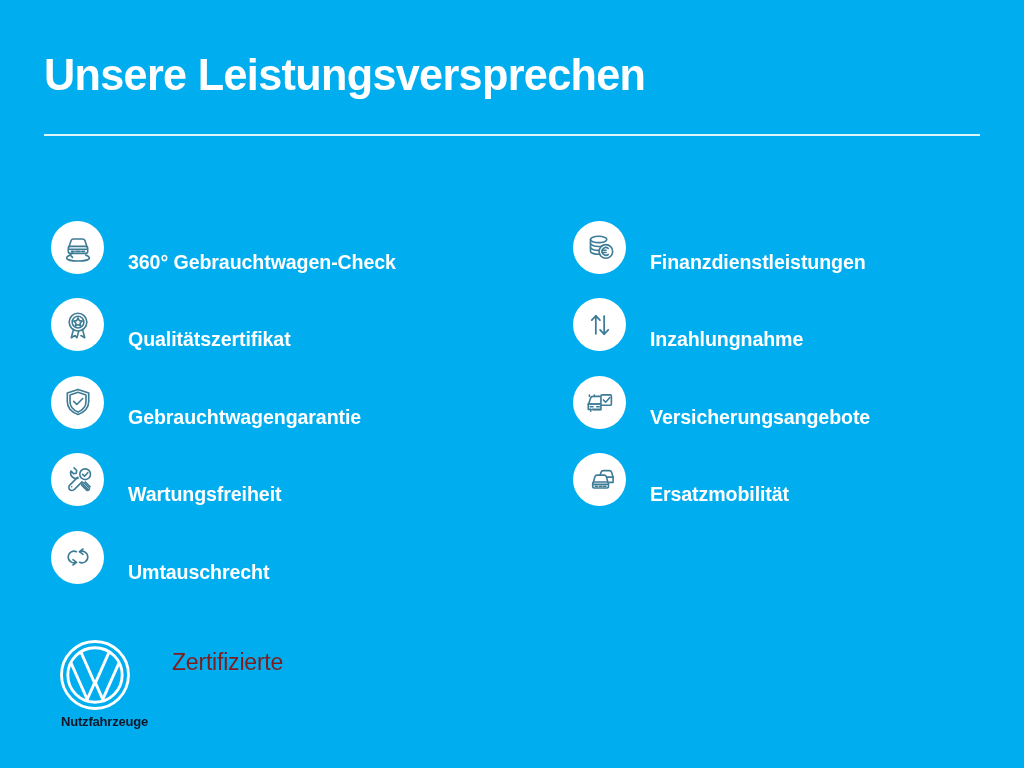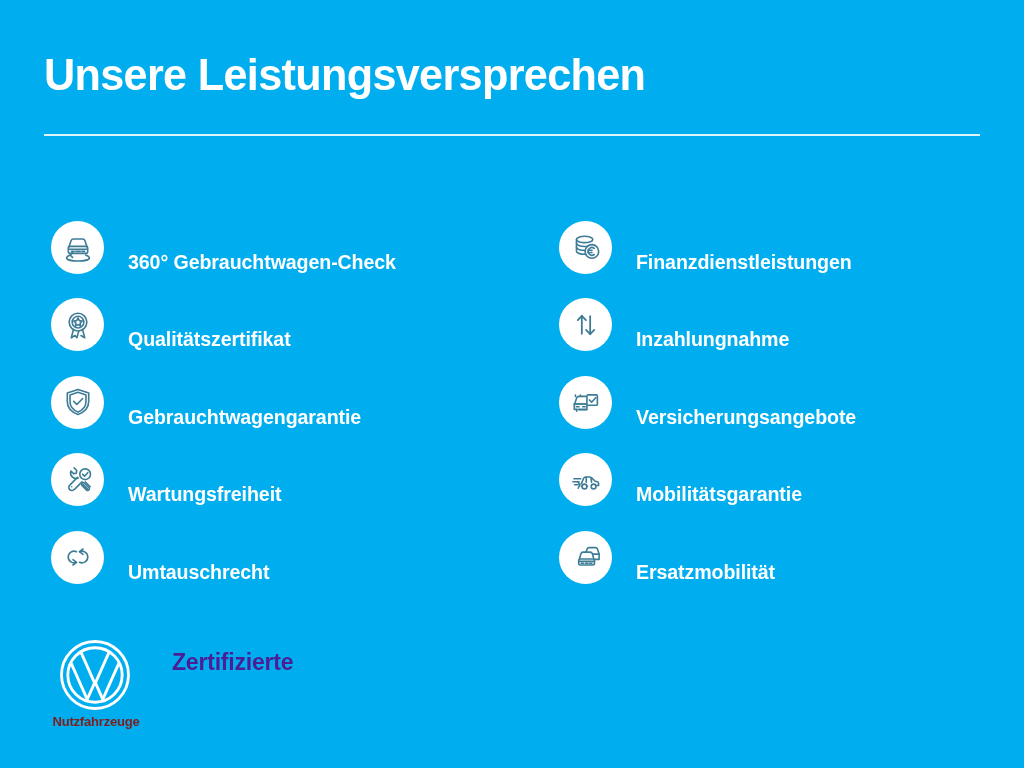--- a/index.html
+++ b/index.html
@@ -49,21 +49,21 @@
     position: absolute;
     left: 0;
     top: 196px;
     width: 1024px;
   }
   .col {
     position: absolute;
     top: 0;
   }
   .col-left  { left: 51px;  width: 470px; }
-  .col-right { left: 559px; width: 440px; }
+  .col-right { left: 573px; width: 440px; }
 
   .feature {
     position: relative;
     height: 77.5px;
     display: flex;
     align-items: flex-end;
   }
   .icon-circle {
     width: 53px;
     height: 53px;
@@ -106,34 +106,34 @@
     top: 0;
     width: 74px;
     height: 74px;
   }
   .brand-logo svg { display: block; width: 74px; height: 74px; }
   .brand-sub {
     position: absolute;
     left: 0;
     top: 76px;
     width: 104px;
-    text-align: center;
+    text-align: right;
     font-size: 13px;
     font-weight: bold;
-    color: #7f1d1d;
+    color: #0f172a;
     letter-spacing: -0.2px;
     white-space: nowrap;
   }
   .brand-claim {
     position: absolute;
     left: 128px;
     top: 10px;
     font-size: 23px;
-    font-weight: bold;
-    color: #4c1d95;
+    font-weight: normal;
+    color: #7f1d1d;
     line-height: 1.28;
     letter-spacing: -0.2px;
   }
   .brand-claim span { display: block; white-space: nowrap; }
 </style>
 </head>
 <body>
 
 <div id="slide">
 
@@ -251,34 +251,20 @@
             <path d="M9.1 28.7 v2.1 M20.2 28.7 h-9.3"></path>
             <path d="M7.6 13.4 v-1.5 M13.4 13.4 v-1.5"></path>
             <rect x="21.1" y="11.6" width="12.3" height="12.3" rx="1.4" fill="#FFFFFF"></rect>
             <path d="M24 17.6 l2.6 2.6 l5 -5.5"></path>
             <path d="M21.1 23.9 v5.2 h-9"></path>
           </svg>
         </div>
         <div class="feature-label">Versicherungsangebote</div>
       </div>
 
-      <div class="feature">
-        <div class="icon-circle">
-          <svg viewBox="0 0 40 40" fill="none" stroke="#3E7C96" stroke-width="1.9" stroke-linecap="round" stroke-linejoin="round">
-            <path d="M14.6 24.2 l2.6 -6.2 a2.6 2.6 0 0 1 2.4 -1.6 h4.6 c0.8 0 1.6 0.3 2.2 0.9 l4.4 4.2 l2.5 0.6 a2 2 0 0 1 1.5 1.9 v2.4 h-3.1"></path>
-            <path d="M21.8 27.4 h-7.3"></path>
-            <circle cx="18.2" cy="27.6" r="2.8" fill="#FFFFFF"></circle>
-            <circle cx="28.9" cy="27.6" r="2.8" fill="#FFFFFF"></circle>
-            <path d="M20.3 16.6 v5.9 M25.9 17.6 l0.6 4.9"></path>
-            <path d="M5.8 18.5 h8 M4.6 22 h7.2 M6.6 25.6 h4.2"></path>
-            <path d="M10.2 22 l2.8 3.3 l-2.2 4.4"></path>
-          </svg>
-        </div>
-        <div class="feature-label">Mobilitätsgarantie</div>
-      </div>
 
       <div class="feature">
         <div class="icon-circle">
           <svg viewBox="0 0 40 40" fill="none" stroke="#3E7C96" stroke-width="1.9" stroke-linecap="round" stroke-linejoin="round">
             <path d="M19.4 16.6 L21.2 10.9 a2.8 2.8 0 0 1 2.6 -1.9 h7.2 a2.8 2.8 0 0 1 2.6 1.9 L35.4 16.6"></path>
             <path d="M35.4 16.6 v6.2 h-4.6 M24.2 22.8 h-4.8 v-6.2 h16"></path>
             <path d="M12.2 22.6 L14 16.2 a2.9 2.9 0 0 1 2.7 -2 h8.1 a2.9 2.9 0 0 1 2.7 2 l1.8 6.4" fill="#FFFFFF"></path>
             <rect x="11.4" y="22.4" width="18.6" height="7" rx="2" fill="#FFFFFF"></rect>
             <path d="M11.7 25.2 h18"></path>
             <path d="M14.4 27.3 h2.7 M24.3 27.3 h2.7"></path>

